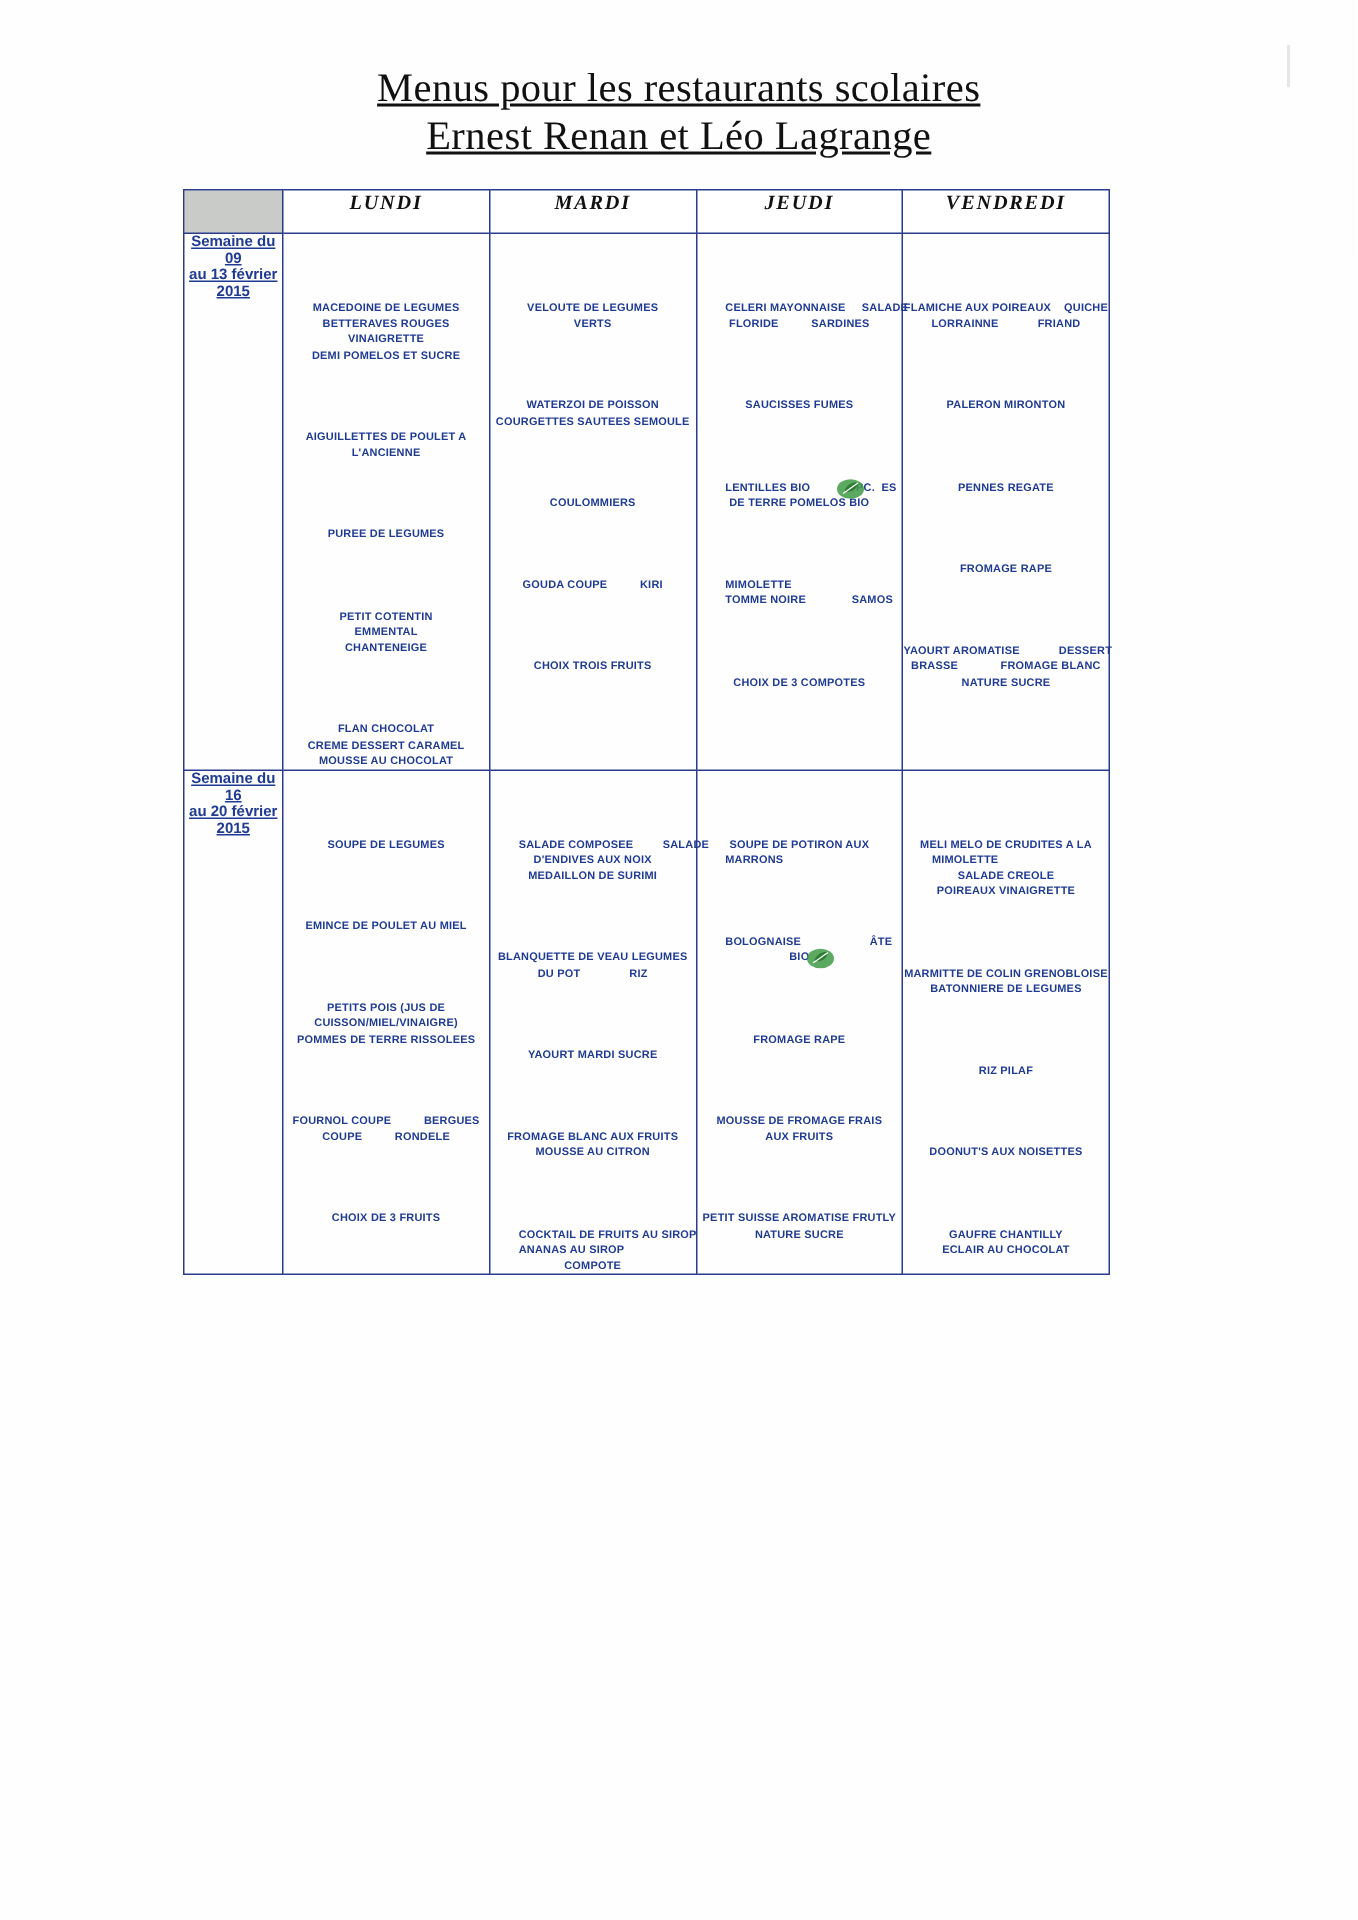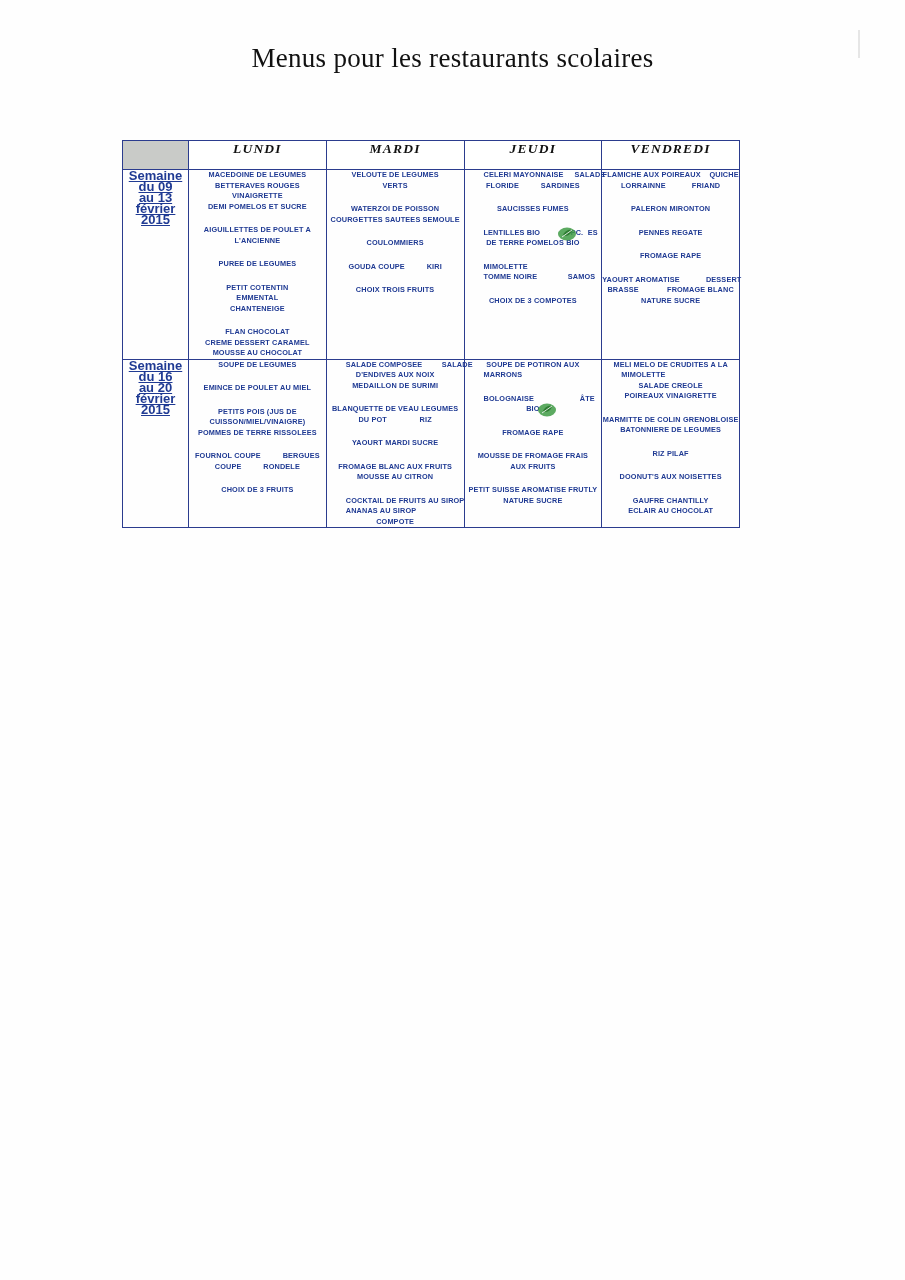--- a/index.html
+++ b/index.html
@@ -22,31 +22,32 @@
   }
   
   .title-block {
     position: absolute;
     top: 42px;
     left: 0;
     width: 905px;
     text-align: center;
     font-family: "Liberation Serif", serif;
     color: #111111;
+    text-decoration: underline;
   }
   .title-line {
     font-size: 27px;
     line-height: 32px;
     letter-spacing: 0.3px;
   }
   
   .menu-table {
     position: absolute;
     left: 122px;
-    top: 140px;
+    top: 126px;
     width: 617px;
     border-collapse: collapse;
     table-layout: fixed;
   }
   .menu-table td, .menu-table th {
     border: 1px solid #2b3c8e;
     vertical-align: top;
     padding: 0;
   }
   .corner-cell {
@@ -62,40 +63,41 @@
     font-weight: bold;
     font-size: 13.5px;
     letter-spacing: 1.2px;
     color: #111111;
     background: #ffffff;
   }
   .week-cell {
     width: 66px;
     text-align: center;
     vertical-align: middle;
-    font-size: 13px;
+    font-size: 10px;
     font-weight: bold;
     line-height: 11px;
     color: #1f3a93;
   }
   .week-cell .wk-line1 { text-decoration: underline; }
   .week-cell .wk-line2 { text-decoration: underline; }
   .week-cell .wk-line3 { text-decoration: underline; }
   .menu-cell {
     padding: 10px 4px 8px 4px;
     font-size: 7.3px;
     font-weight: bold;
     line-height: 10.5px;
     letter-spacing: 0.15px;
     color: #1f3a93;
     text-align: center;
   }
   .course {
     margin-bottom: 13px;
     position: relative;
+    margin-top: 44px;
   }
   .course:last-child { margin-bottom: 0; }
   .course .ln { display: block; white-space: pre; }
   .ln.left { text-align: left; padding-left: 19px; }
   
   col.c-week { width: 66px; }
   col.c-day  { width: 137.75px; }
   
   .bio-stamp {
     position: absolute;
@@ -117,20 +119,21 @@
 </style>
 </head>
 <body>
 
 <div class="page">
 
   <div class="faint-mark"></div>
 
   <div class="title-block">
     <div class="title-line">Menus pour les restaurants scolaires</div>
+    <div class="title-line">Ernest Renan et Léo Lagrange</div>
   </div>
 
   <table class="menu-table">
     <colgroup>
       <col class="c-week">
       <col class="c-day">
       <col class="c-day">
       <col class="c-day">
       <col class="c-day">
     </colgroup>

